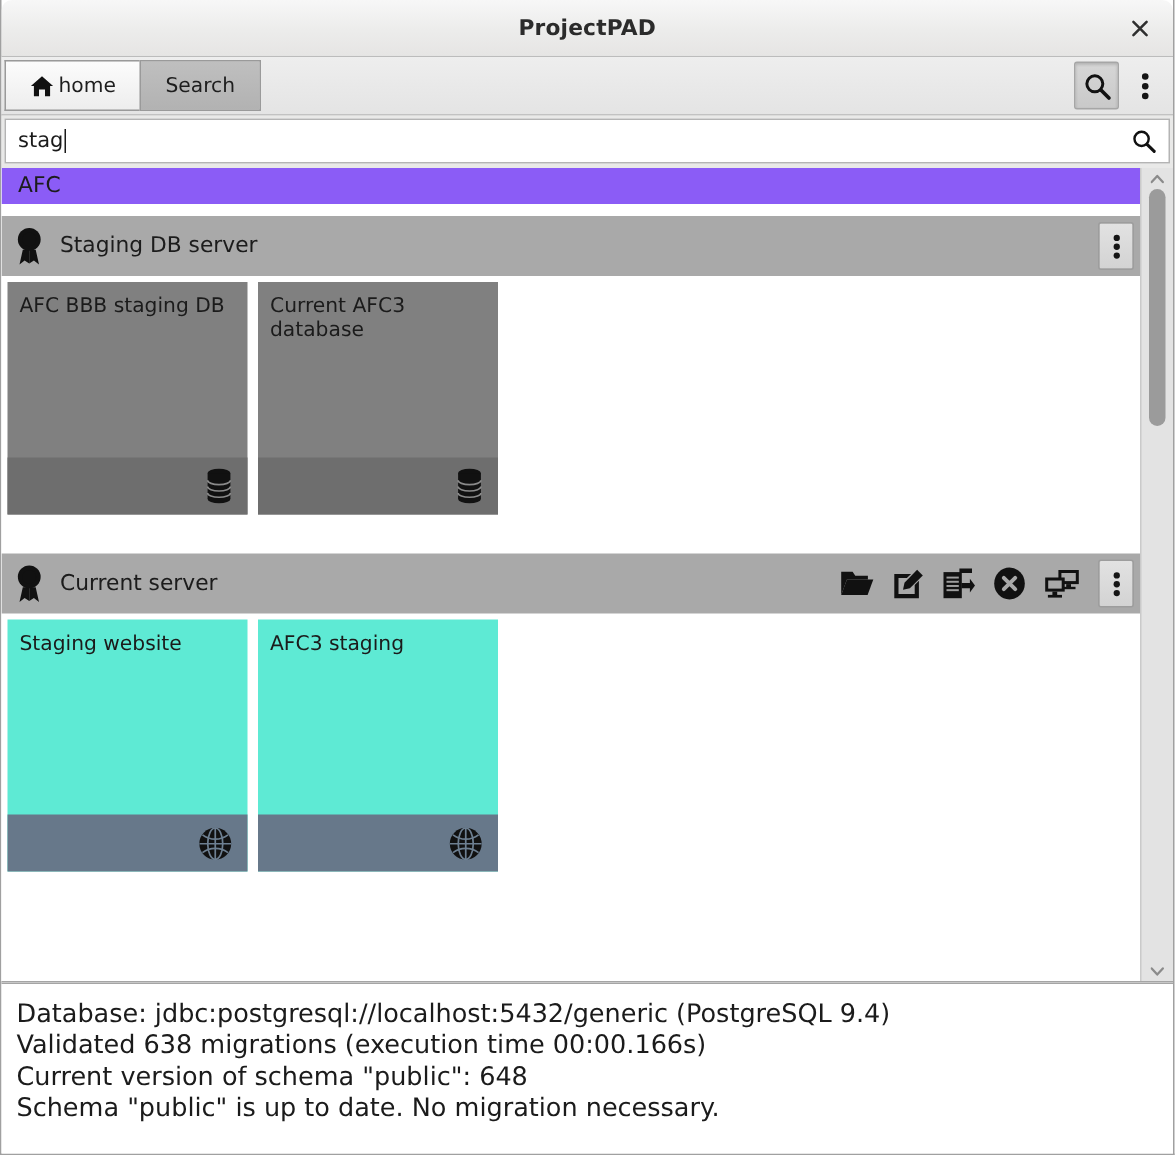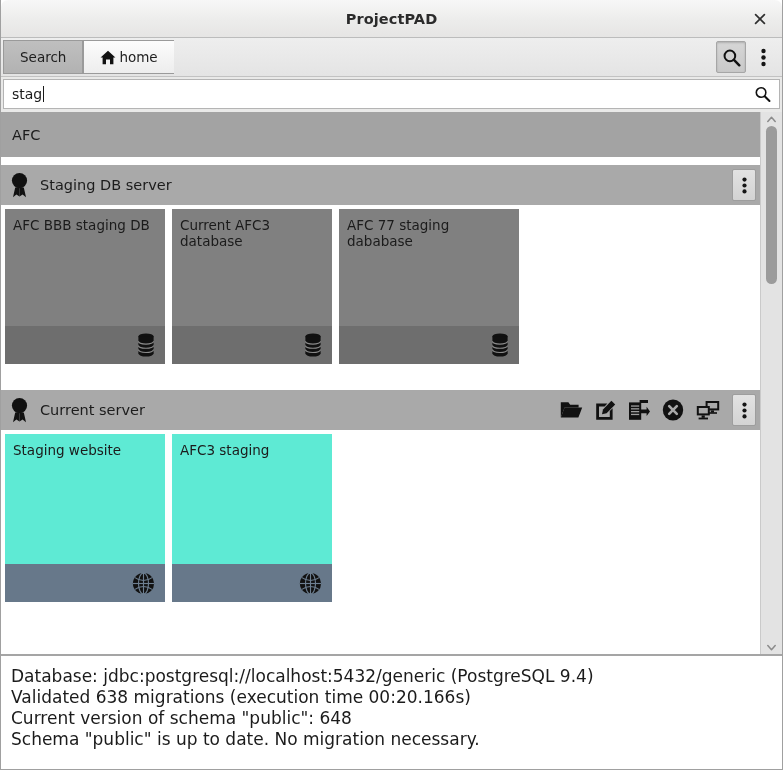--- a/index.html
+++ b/index.html
@@ -174,22 +174,22 @@
   }
   .results-area {
     flex: 1 1 auto;
     min-width: 0;
     overflow: hidden;
     background: #ffffff;
     position: relative;
   }
 
   .project-banner {
-    height: 45px;
-    background: #a3a3a3;
+    height: 24px;
+    background: #8b5cf6;
     display: flex;
     align-items: center;
     padding-left: 11px;
     box-sizing: border-box;
     font-size: 14.5px;
     color: #1c1c1c;
   }
 
   .group-header {
     height: 40px;
@@ -332,30 +332,30 @@
     <div class="titlebar-title">ProjectPAD</div>
     <div class="titlebar-close">
       <svg width="12" height="12" viewBox="0 0 12 12">
         <path d="M1.6 1.6 L10.4 10.4 M10.4 1.6 L1.6 10.4" stroke="#2f2f2f" stroke-width="1.7" fill="none" stroke-linecap="round"></path>
       </svg>
     </div>
   </div>
 
   <div class="toolbar">
     <div class="tabs">
-      <div class="tab inactive">
-        <span>Search</span>
-      </div>
       <div class="tab active">
         <span class="tab-home-icon">
           <svg width="16" height="15" viewBox="0 0 16 15">
             <path d="M8 0.8 L0.6 7.4 L2.6 7.4 L2.6 14.2 L6.0 14.2 L6.0 9.6 L10.0 9.6 L10.0 14.2 L13.4 14.2 L13.4 7.4 L15.4 7.4 Z" fill="#111111"></path>
           </svg>
         </span>
         <span>home</span>
+      </div>
+      <div class="tab inactive">
+        <span>Search</span>
       </div>
     </div>
     <div class="toolbar-spacer"></div>
     <div class="toolbar-right">
       <div class="tb-btn toggled">
         <svg width="19" height="19" viewBox="0 0 20 20">
           <circle cx="8.3" cy="8.3" r="5.6" stroke="#111111" stroke-width="2.1" fill="none"></circle>
           <path d="M12.6 12.6 L18.2 18.2" stroke="#111111" stroke-width="2.6" stroke-linecap="round"></path>
         </svg>
       </div>
@@ -431,34 +431,20 @@
             <svg width="18" height="24" viewBox="0 0 18 24">
               <ellipse cx="9" cy="3.4" rx="7.6" ry="2.9" fill="#111111"></ellipse>
               <rect x="1.4" y="3.4" width="15.2" height="17.2" fill="#111111"></rect>
               <ellipse cx="9" cy="20.6" rx="7.6" ry="2.9" fill="#111111"></ellipse>
               <path d="M1.4 8.2 A7.6 2.9 0 0 0 16.6 8.2" stroke="#8a8a8a" stroke-width="1.1" fill="none"></path>
               <path d="M1.4 12.4 A7.6 2.9 0 0 0 16.6 12.4" stroke="#8a8a8a" stroke-width="1.1" fill="none"></path>
               <path d="M1.4 16.6 A7.6 2.9 0 0 0 16.6 16.6" stroke="#8a8a8a" stroke-width="1.1" fill="none"></path>
             </svg>
           </div>
         </div>
-        <div class="card db" style="width:180px">
-          <div class="card-title">AFC 77 staging dababase</div>
-          <div class="card-body"></div>
-          <div class="card-footer">
-            <svg width="18" height="24" viewBox="0 0 18 24">
-              <ellipse cx="9" cy="3.4" rx="7.6" ry="2.9" fill="#111111"></ellipse>
-              <rect x="1.4" y="3.4" width="15.2" height="17.2" fill="#111111"></rect>
-              <ellipse cx="9" cy="20.6" rx="7.6" ry="2.9" fill="#111111"></ellipse>
-              <path d="M1.4 8.2 A7.6 2.9 0 0 0 16.6 8.2" stroke="#8a8a8a" stroke-width="1.1" fill="none"></path>
-              <path d="M1.4 12.4 A7.6 2.9 0 0 0 16.6 12.4" stroke="#8a8a8a" stroke-width="1.1" fill="none"></path>
-              <path d="M1.4 16.6 A7.6 2.9 0 0 0 16.6 16.6" stroke="#8a8a8a" stroke-width="1.1" fill="none"></path>
-            </svg>
-          </div>
-        </div>
       </div>
 
       <div class="group-header" style="margin-top:26px">
         <span class="group-icon">
           <svg width="19" height="26" viewBox="0 0 19 26">
             <path d="M5.2 15.5 L3.0 25.3 L6.4 22.6 L9.5 24.6 L9.5 15.5 Z" fill="#111111"></path>
             <path d="M13.8 15.5 L16.0 25.3 L12.6 22.6 L9.5 24.6 L9.5 15.5 Z" fill="#111111"></path>
             <circle cx="9.5" cy="8.6" r="7.6" fill="#111111"></circle>
             <circle cx="9.5" cy="8.6" r="4.6" fill="#111111"></circle>
           </svg>
@@ -566,18 +552,18 @@
       <div class="scroll-arrow">
         <svg width="9" height="7" viewBox="0 0 9 7">
           <path d="M0.8 1.6 L4.5 5.7 L8.2 1.6" stroke="#8b8b8b" stroke-width="1.5" fill="none" stroke-linecap="round" stroke-linejoin="round"></path>
         </svg>
       </div>
     </div>
   </div>
 
   <div class="log-panel">
     <div class="log-line">Database: jdbc:postgresql://localhost:5432/generic (PostgreSQL 9.4)</div>
-    <div class="log-line">Validated 638 migrations (execution time 00:20.166s)</div>
+    <div class="log-line">Validated 638 migrations (execution time 00:00.166s)</div>
     <div class="log-line">Current version of schema "public": 648</div>
     <div class="log-line">Schema "public" is up to date. No migration necessary.</div>
   </div>
 
 </div>
 
 </body></html>

